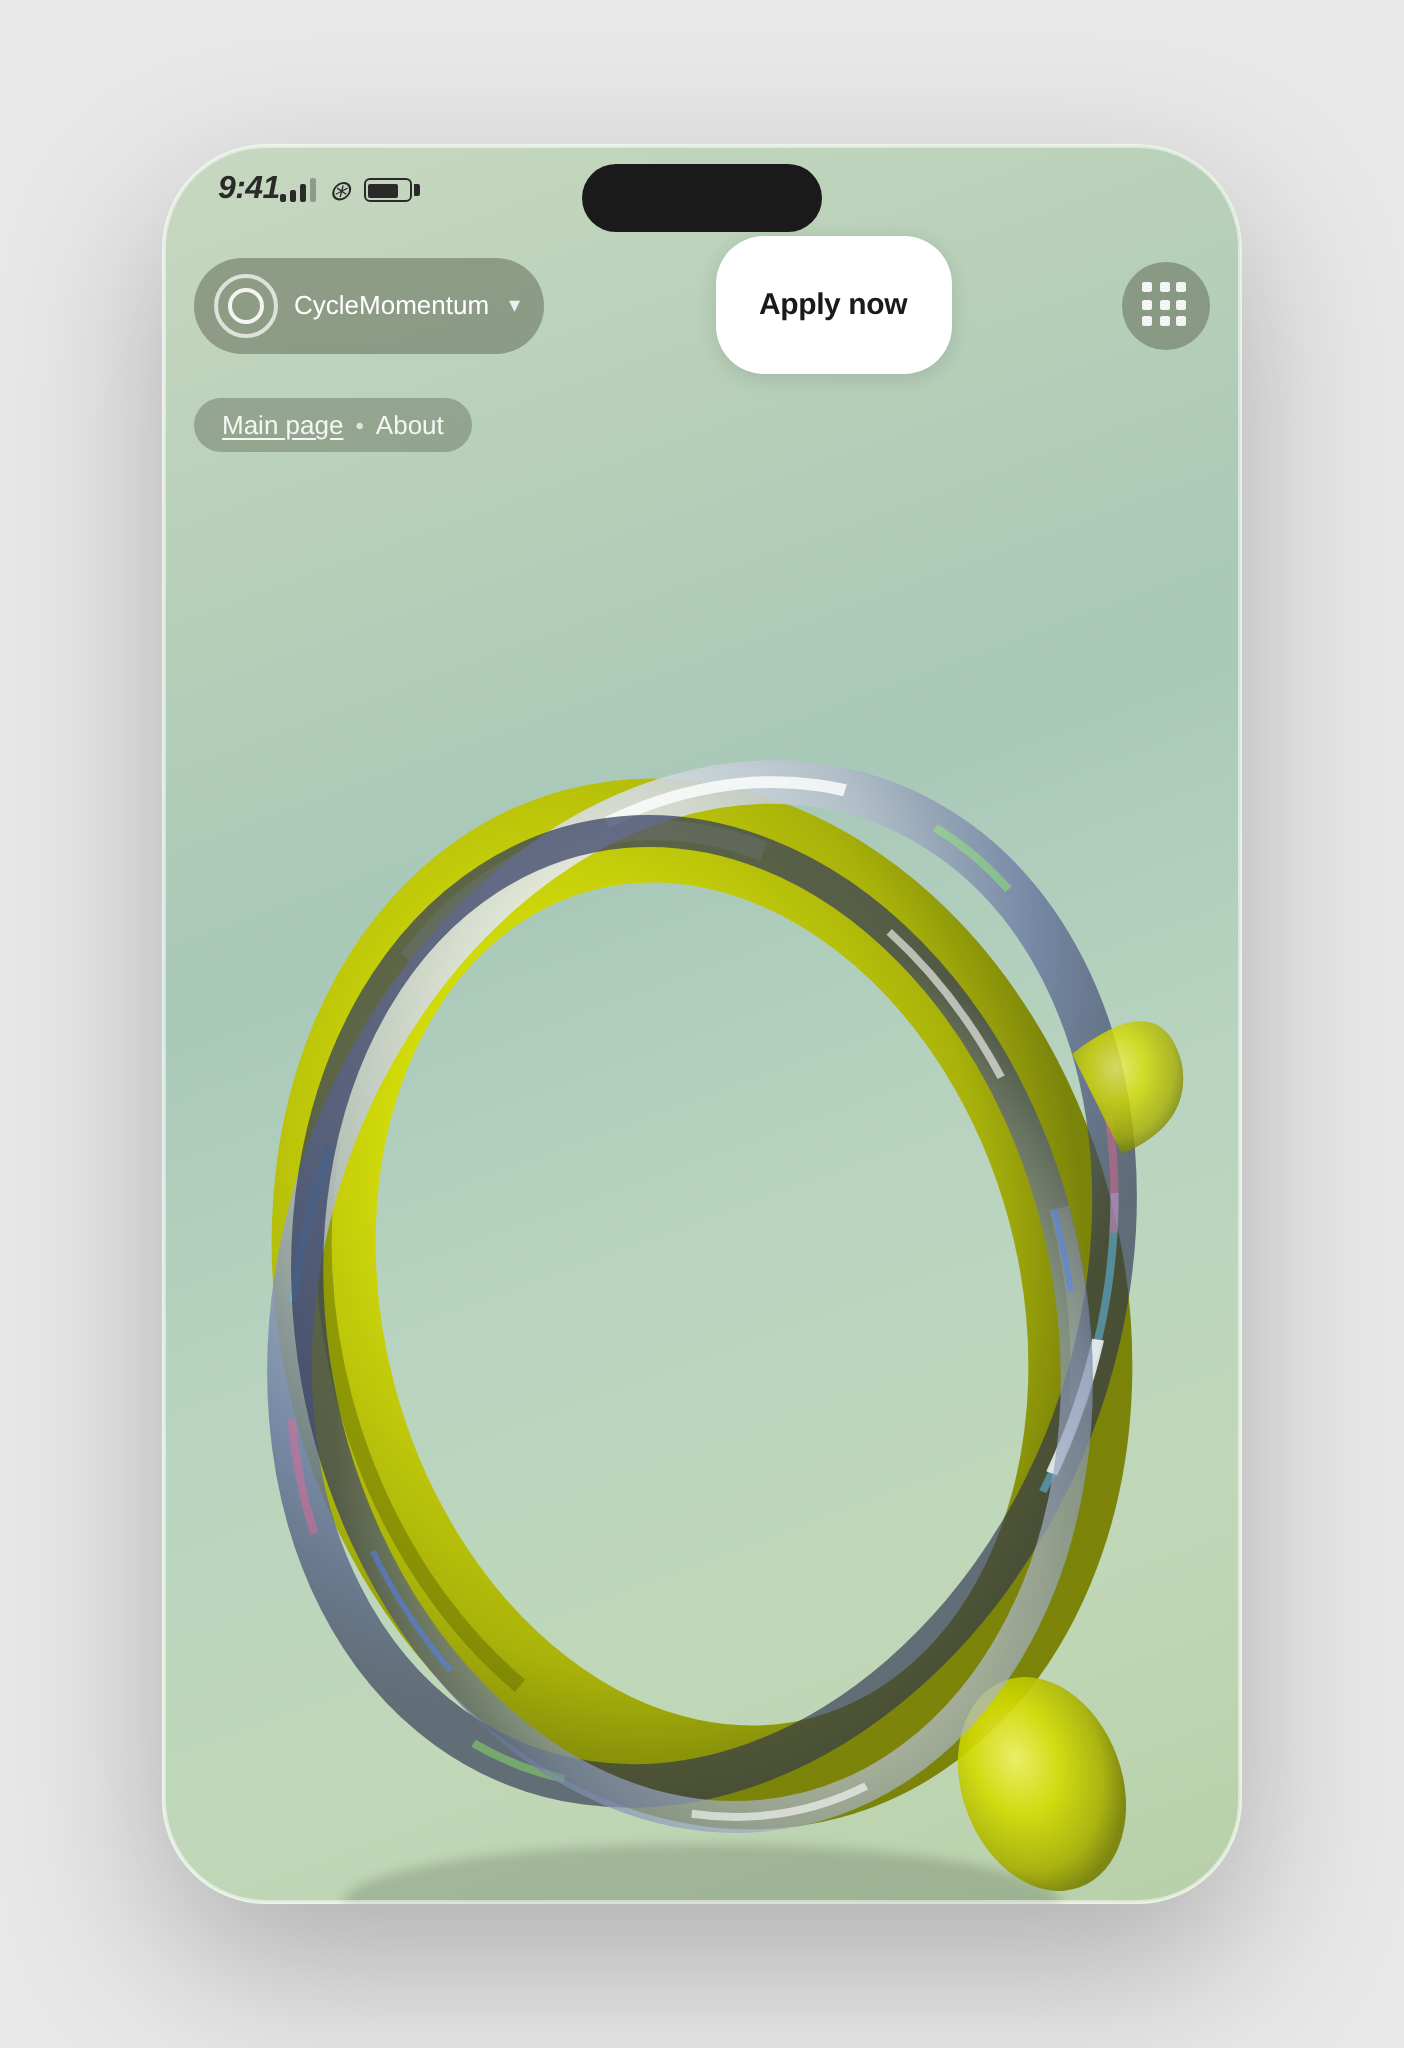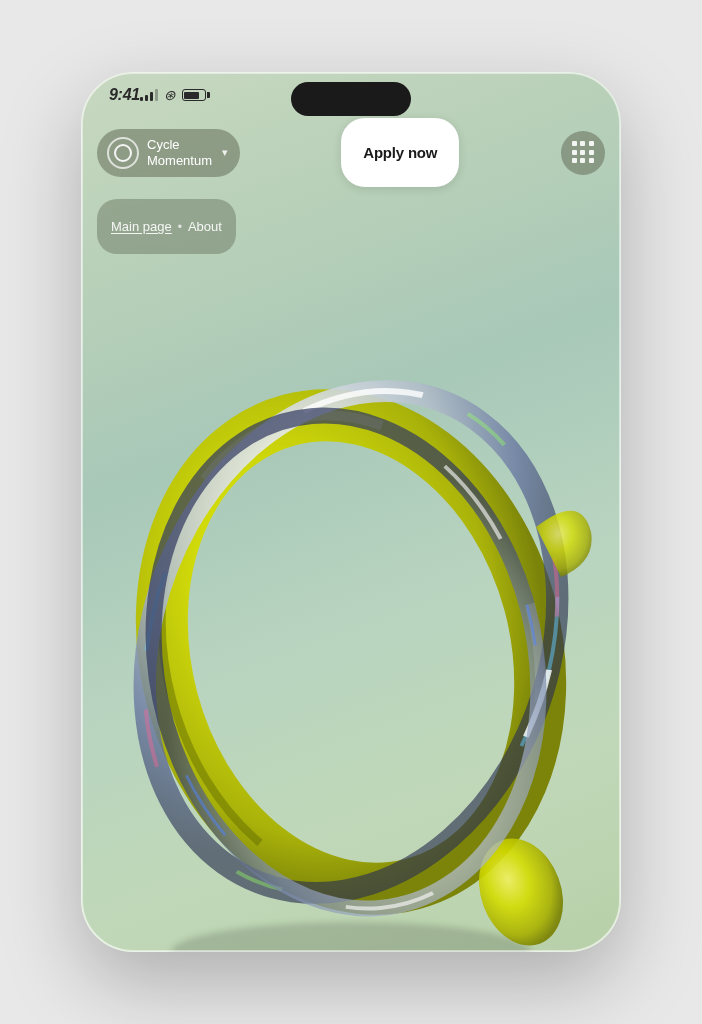--- a/index.html
+++ b/index.html
@@ -218,21 +218,21 @@
       z-index: 5;
     }
 
     .breadcrumb-pill {
       display: inline-flex;
       align-items: center;
       gap: 6px;
       background: rgba(100, 110, 90, 0.45);
       backdrop-filter: blur(10px);
       border-radius: 20px;
-      padding: 20px 14px;
+      padding: 6px 14px;
     }
 
     .breadcrumb-item {
       color: rgba(255,255,255,0.9);
       font-size: 13px;
       font-weight: 400;
       cursor: pointer;
     }
 
     .breadcrumb-item.active {
@@ -285,21 +285,21 @@
         <div class="battery-fill"></div>
       </div>
     </div>
   </div>
 
   <div class="nav-bar">
     <div class="brand-pill">
       <div class="brand-logo-circle">
         <div class="brand-logo-inner"></div>
       </div>
-      <div style="display:flex; flex-direction:column;">
+      <div style="display:flex; flex-direction:row;">
         <span class="brand-name">Cycle</span>
         <span class="brand-name">Momentum</span>
       </div>
       <span class="chevron-down">▾</span>
     </div>
 
     <button class="apply-btn">Apply now</button>
 
     <div class="grid-btn">
       <div class="grid-dots">

